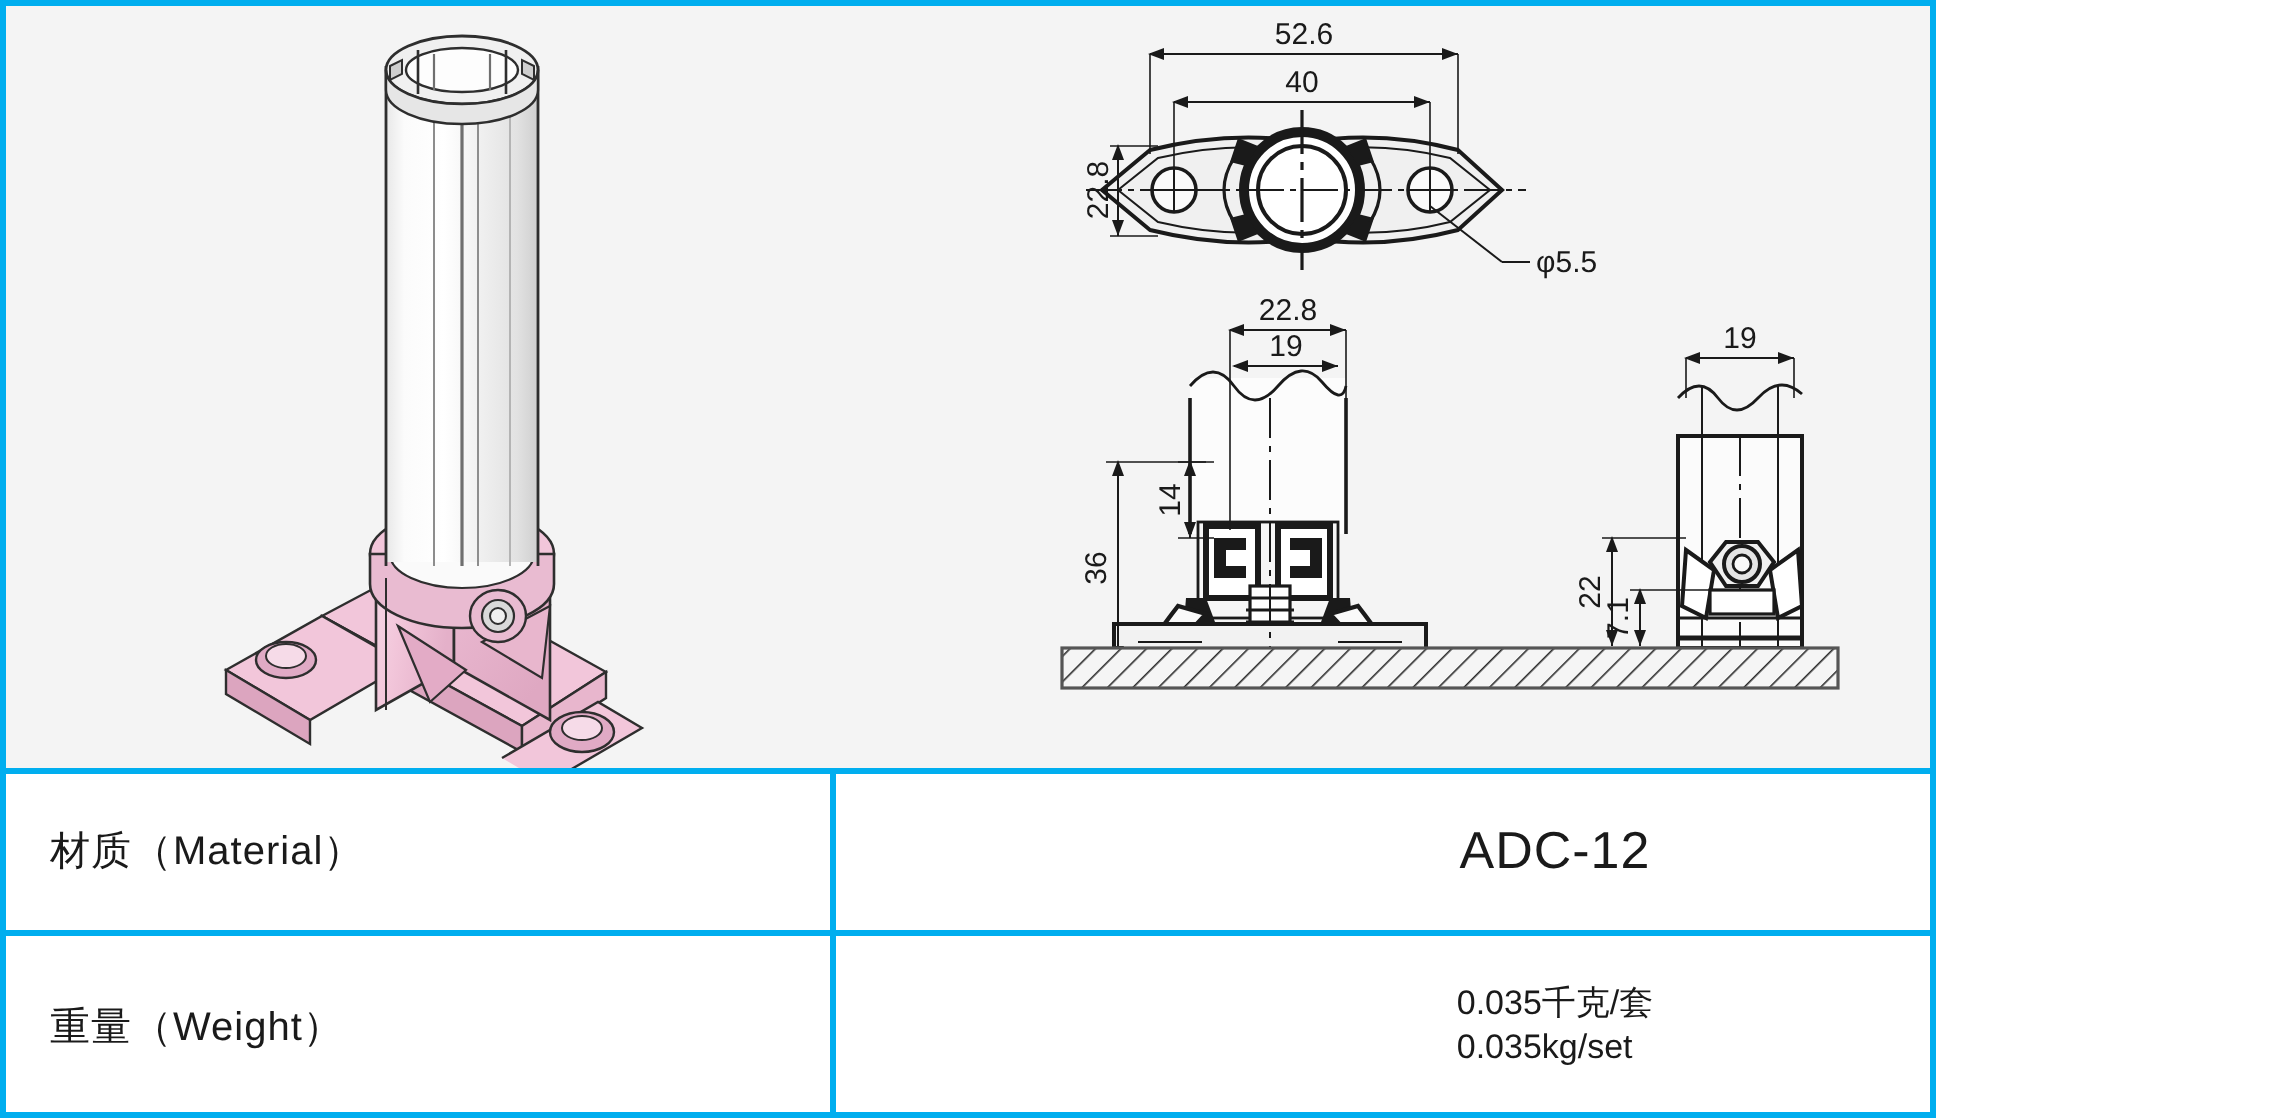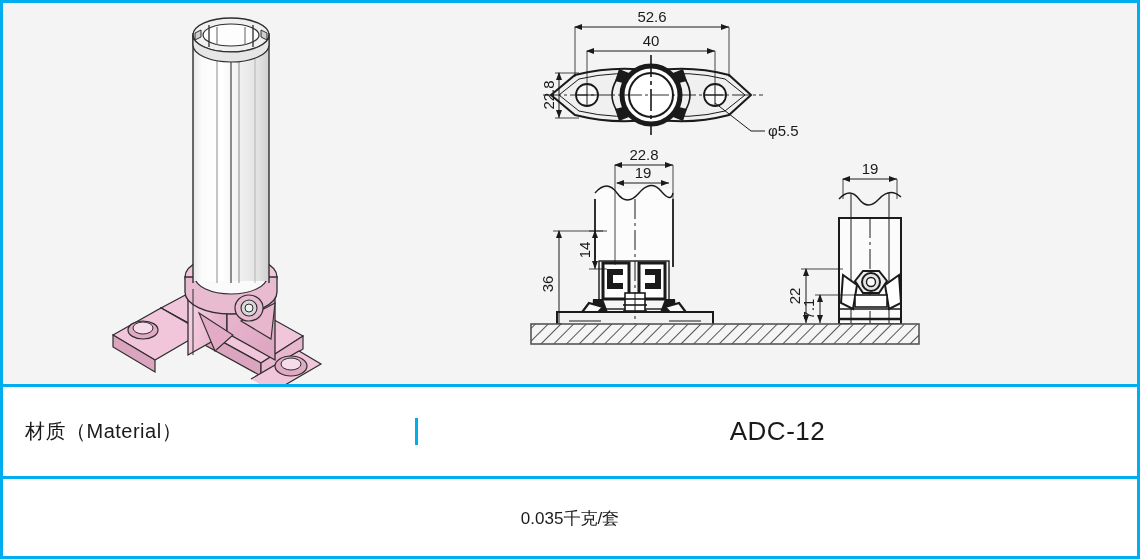--- a/index.html
+++ b/index.html
@@ -1,25 +1,25 @@
 <!DOCTYPE html>
 <html><head>
 <meta charset="utf-8">
 <style>
   html,body{margin:0;padding:0;background:#fff;}
   body{font-family:"Liberation Sans","DejaVu Sans",sans-serif;}
-  #page{position:relative;width:1140px;height:559px;box-sizing:border-box;
+  #page{position:relative;width:968px;height:559px;box-sizing:border-box;
         background:#0f172a;border:3px solid #00aeef;overflow:hidden;}
   
   #drawing{position:absolute;left:0;top:0;width:1134px;height:381px;background:#f4f4f4;}
   #drawing svg{display:block;}
   
   #spec-table{position:absolute;left:0;top:381px;width:1134px;height:175px;background:#fff;
               display:flex;flex-direction:column;}
-  .spec-row{display:flex;flex:1 1 auto;background:#fff;border-top:3px solid #00aeef;align-items:center;}
+  .spec-row{display:flex;flex:1 1 auto;background:#fff;border-top:3px solid #00aeef;}
   .spec-row:first-child{border-top:3px solid #00aeef;}
   .spec-label{width:415px;box-sizing:border-box;display:flex;align-items:center;
               padding-left:22px;font-size:20px;color:#1a1a1a;letter-spacing:.5px;
               border-right:3px solid #00aeef;}
   .spec-value{flex:1 1 auto;box-sizing:border-box;display:flex;align-items:center;
               justify-content:center;font-size:17px;color:#1a1a1a;}
   .spec-value .stack{text-align:left;line-height:1.32;}
   .row-material .spec-value{font-size:26px;letter-spacing:.5px;}
   
   text{font-family:"Liberation Sans","DejaVu Sans",sans-serif;fill:#1a1a1a;}
@@ -254,21 +254,23 @@
   </div>
 
   <div id="spec-table">
 
     <div class="spec-row row-material">
       <div class="spec-label">材质（Material）</div>
       <div class="spec-value">ADC-12</div>
     </div>
 
     <div class="spec-row row-weight">
+      <div class="spec-label">重量（Weight）</div>
       <div class="spec-value">
         <div class="stack">
           <div>0.035千克/套</div>
+          <div>0.035kg/set</div>
         </div>
       </div>
     </div>
 
   </div>
 </div>
 
 </body></html>

